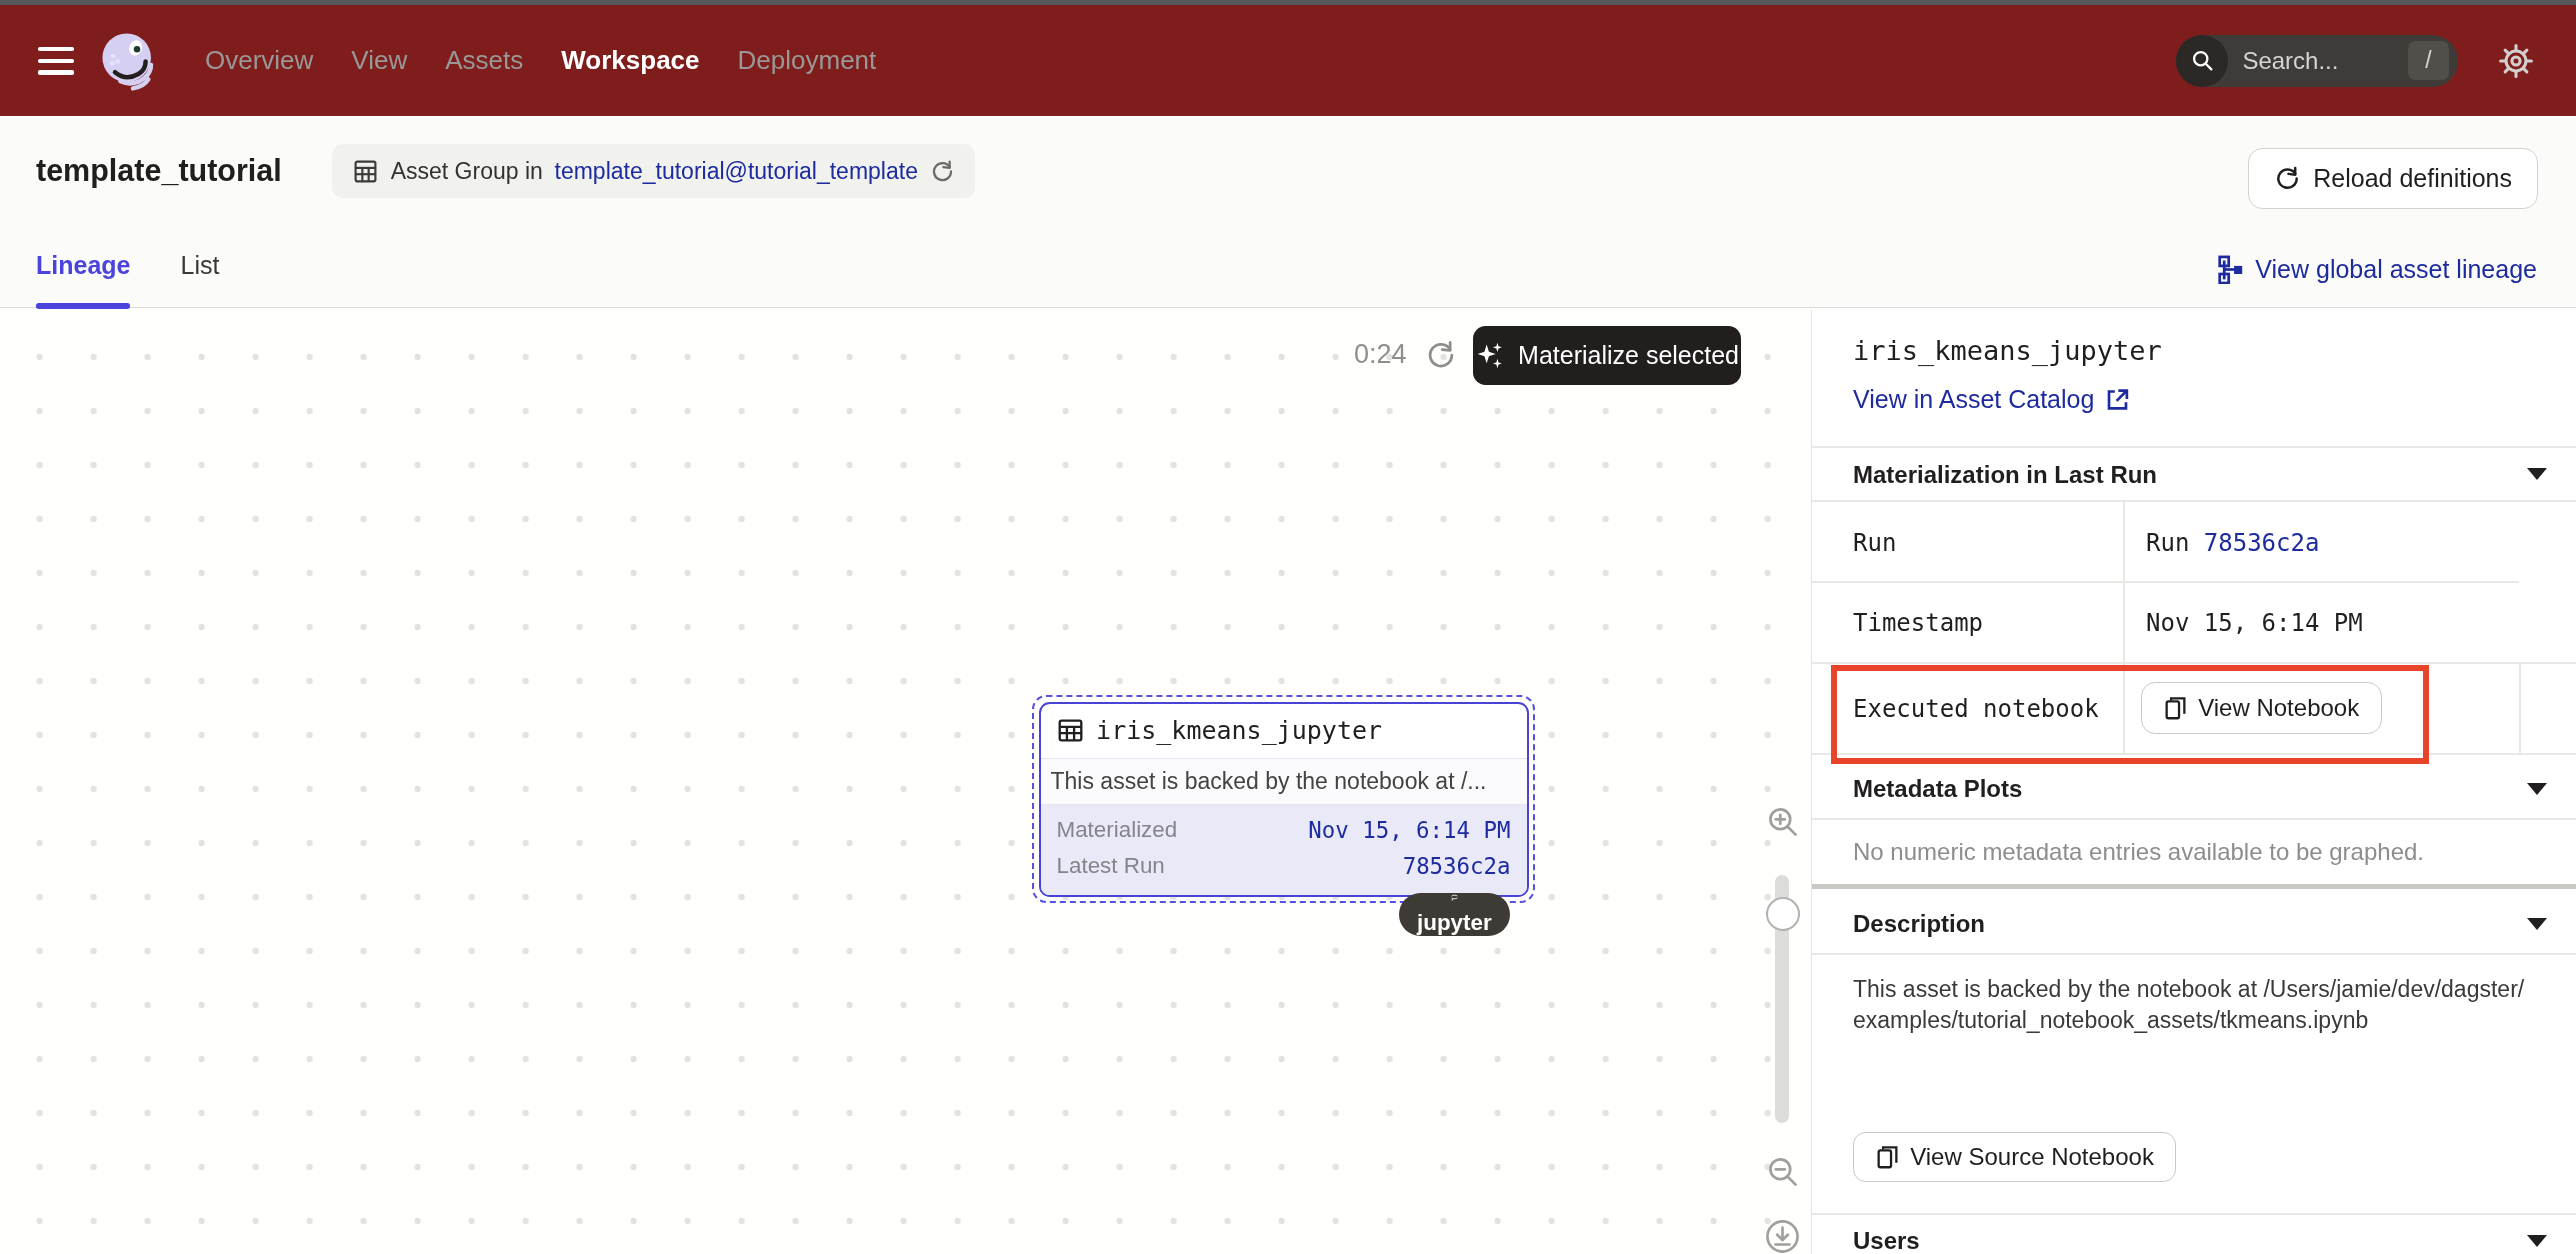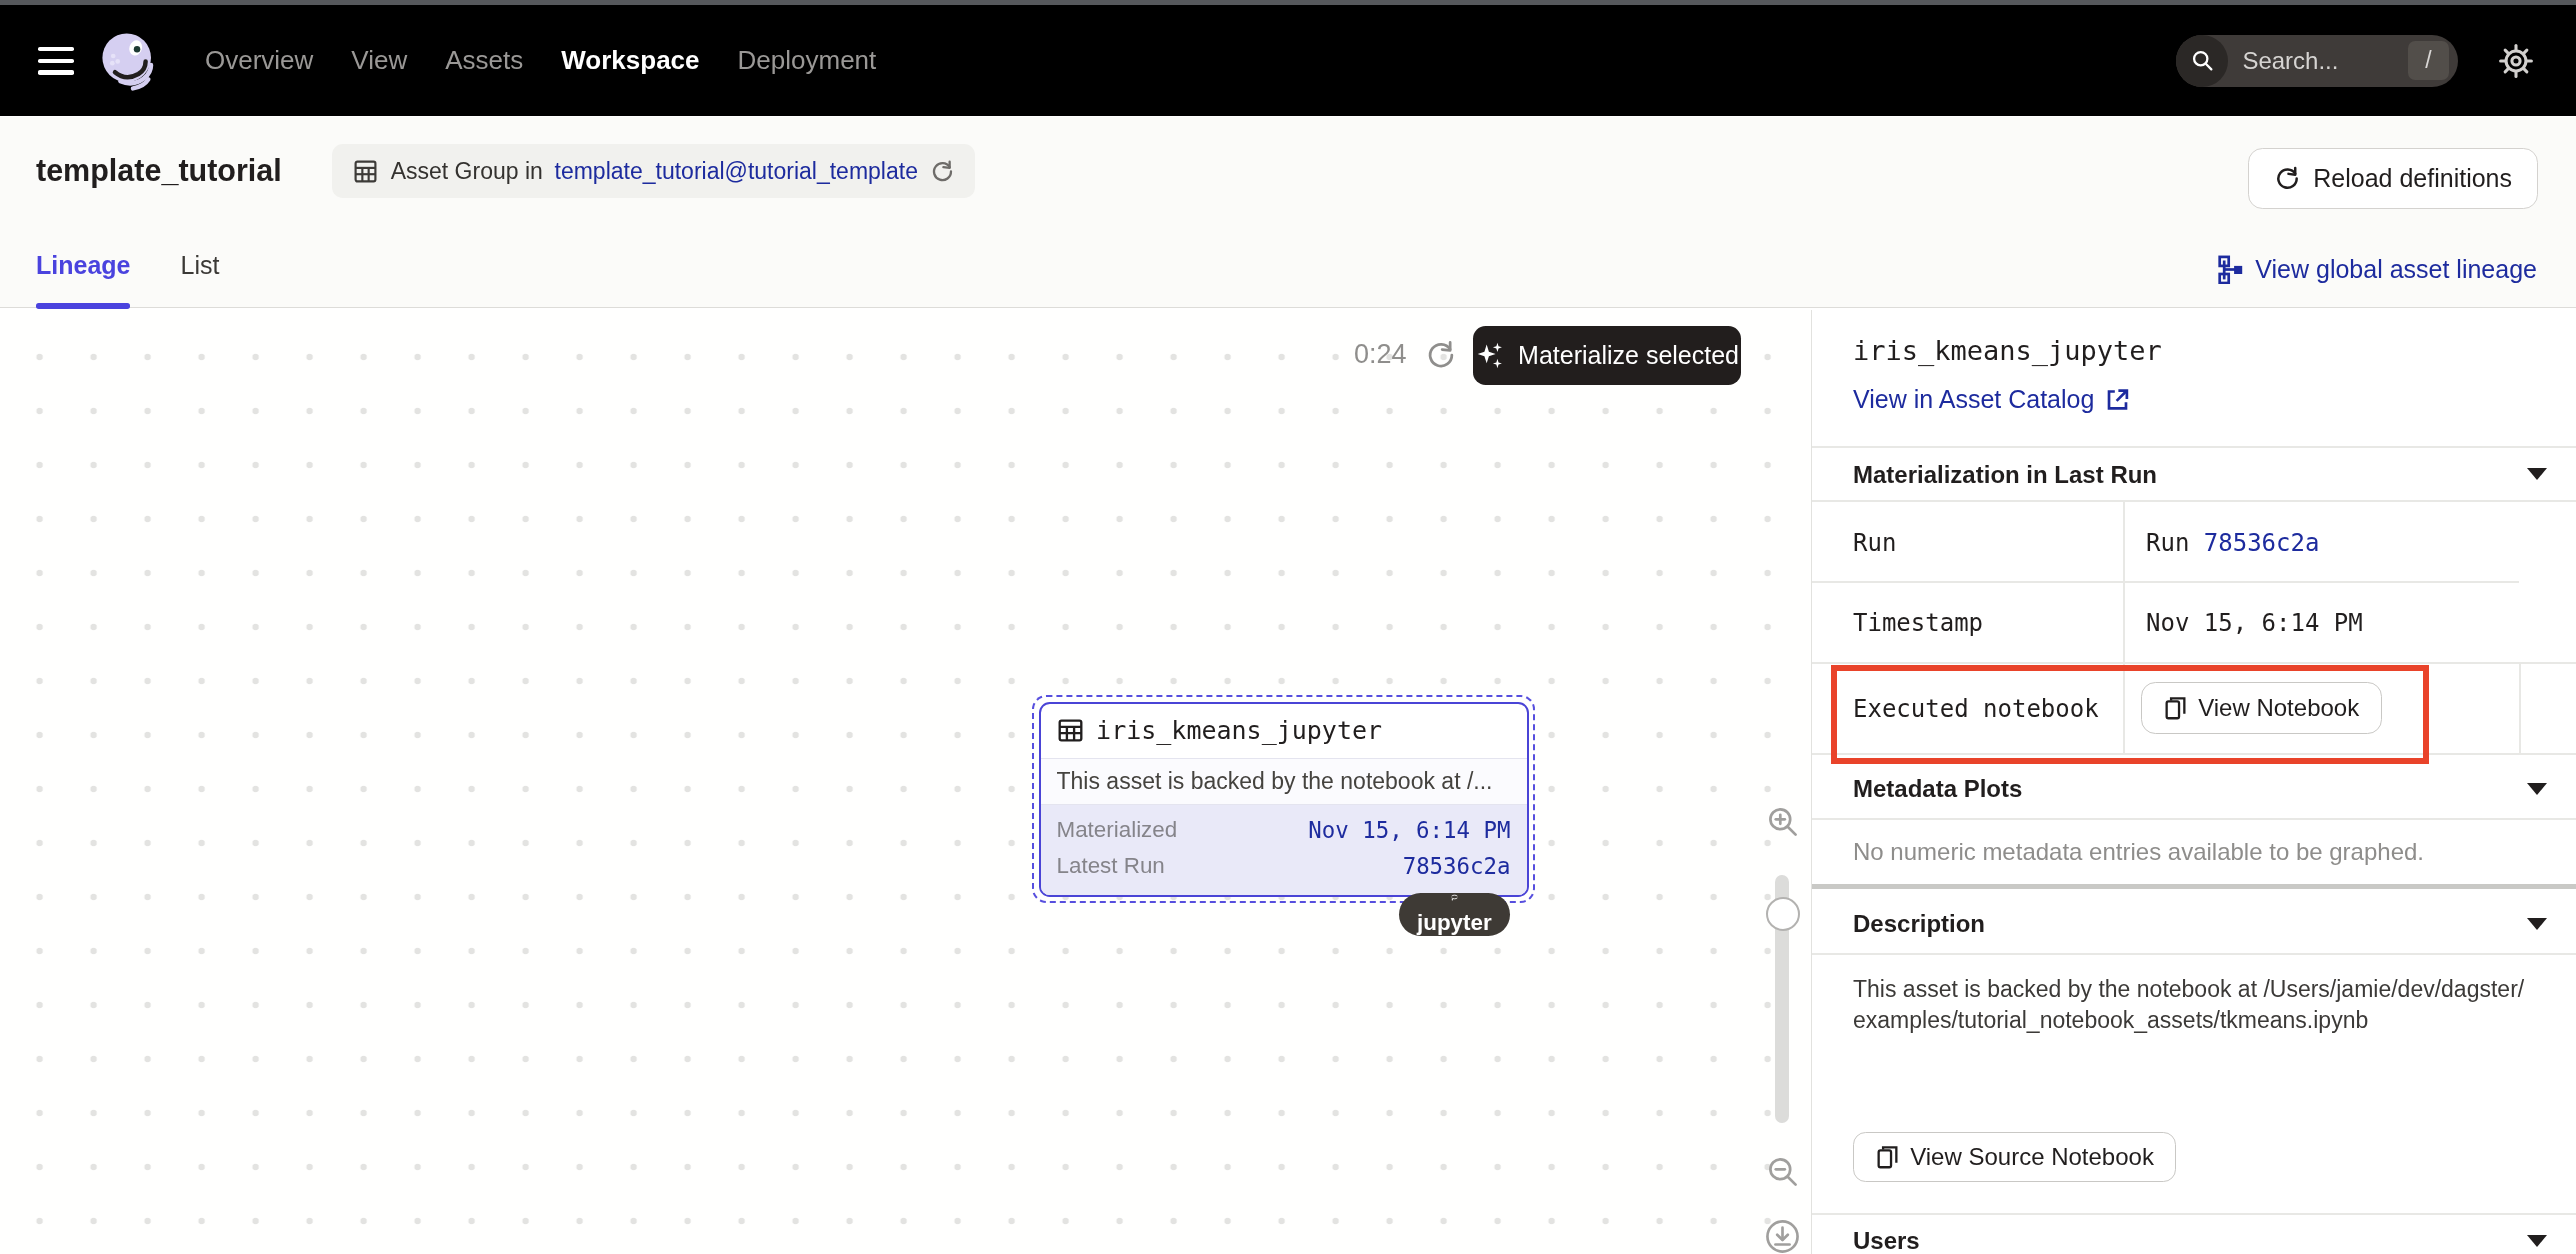--- a/index.html
+++ b/index.html
@@ -6,21 +6,21 @@
   html,body { width:2576px; height:1255px; }
   body {
     position:relative; overflow:hidden; background:#ffffff;
     font-family:"Liberation Sans", sans-serif; color:#211e1e;
     -webkit-font-smoothing:antialiased;
   }
   .mono { font-family:"DejaVu Sans Mono", monospace; }
 
   
   .top-strip { position:absolute; top:0; left:0; right:0; height:5.4px; background:#56585c; }
-  .navbar { position:absolute; top:5.4px; left:0; right:0; height:111px; background:#000000;
+  .navbar { position:absolute; top:5.4px; left:0; right:0; height:111px; background:#7f1d1d;
             display:flex; align-items:center; }
   .hamburger { margin-left:38px; width:36px; cursor:pointer; }
   .hamburger div { height:4.5px; background:#ffffff; border-radius:1.8px; margin:7.2px 0; }
   .logo { margin-left:23px; width:63px; height:63px; }
   .nav-items { display:flex; gap:38px; margin-left:45px; font-size:26px; }
   .nav-item { color:#9a9896; cursor:pointer; }
   .nav-item.active { color:#ffffff; font-weight:700; }
   .nav-spacer { flex:1; }
   .searchbox { width:282px; height:52px; background:#3f3b39; border-radius:26px;
                display:flex; align-items:center; margin-right:39px; }
@@ -70,21 +70,21 @@
   .materialize-btn { position:absolute; left:1473px; top:16px; width:268px; height:59px;
                      background:#221e1d; border-radius:12.6px; color:#ffffff; font-size:25px;
                      display:flex; align-items:center; justify-content:center; gap:12.6px;
                      cursor:pointer; }
 
   .node-wrap { position:absolute; left:1032px; top:385px; width:503px;
                border:2.7px dashed #574fde; border-radius:14.4px; padding:4.5px; cursor:pointer; }
   .node { background:#ffffff; border:2.7px solid #4a44d6; border-radius:10.8px; overflow:hidden; }
   .node-header { display:flex; align-items:center; gap:12.6px; padding:12.6px 16px; }
   .node-title { font-size:25px; color:#211e1e; }
-  .node-desc { padding:9px 16px; background:#fbfbfe; border-top:1.8px solid #e4e4ef;
+  .node-desc { padding:9px 10px; background:#fbfbfe; border-top:1.8px solid #e4e4ef;
                border-bottom:1.8px solid #e4e4ef; font-size:23px; color:#45433f;
                white-space:nowrap; overflow:hidden; }
   .node-stats { background:#e9e9f8; padding:7.2px 16px 10.8px 16px; }
   .stat-row { display:flex; justify-content:space-between; line-height:36px; }
   .stat-label { font-size:22.4px; color:#85848a;text-align:center; }
   .stat-value { font-size:22.4px; color:#1d2b9e; }
   .node-tag { position:absolute; left:1399px; top:583px; height:43px; background:#3e3a35;
               border-radius:21.5px; color:#ffffff; font-size:22.4px; font-weight:600;
               display:flex; align-items:center; gap:9px; padding:0 18px; cursor:pointer;flex-direction:column; }
 

